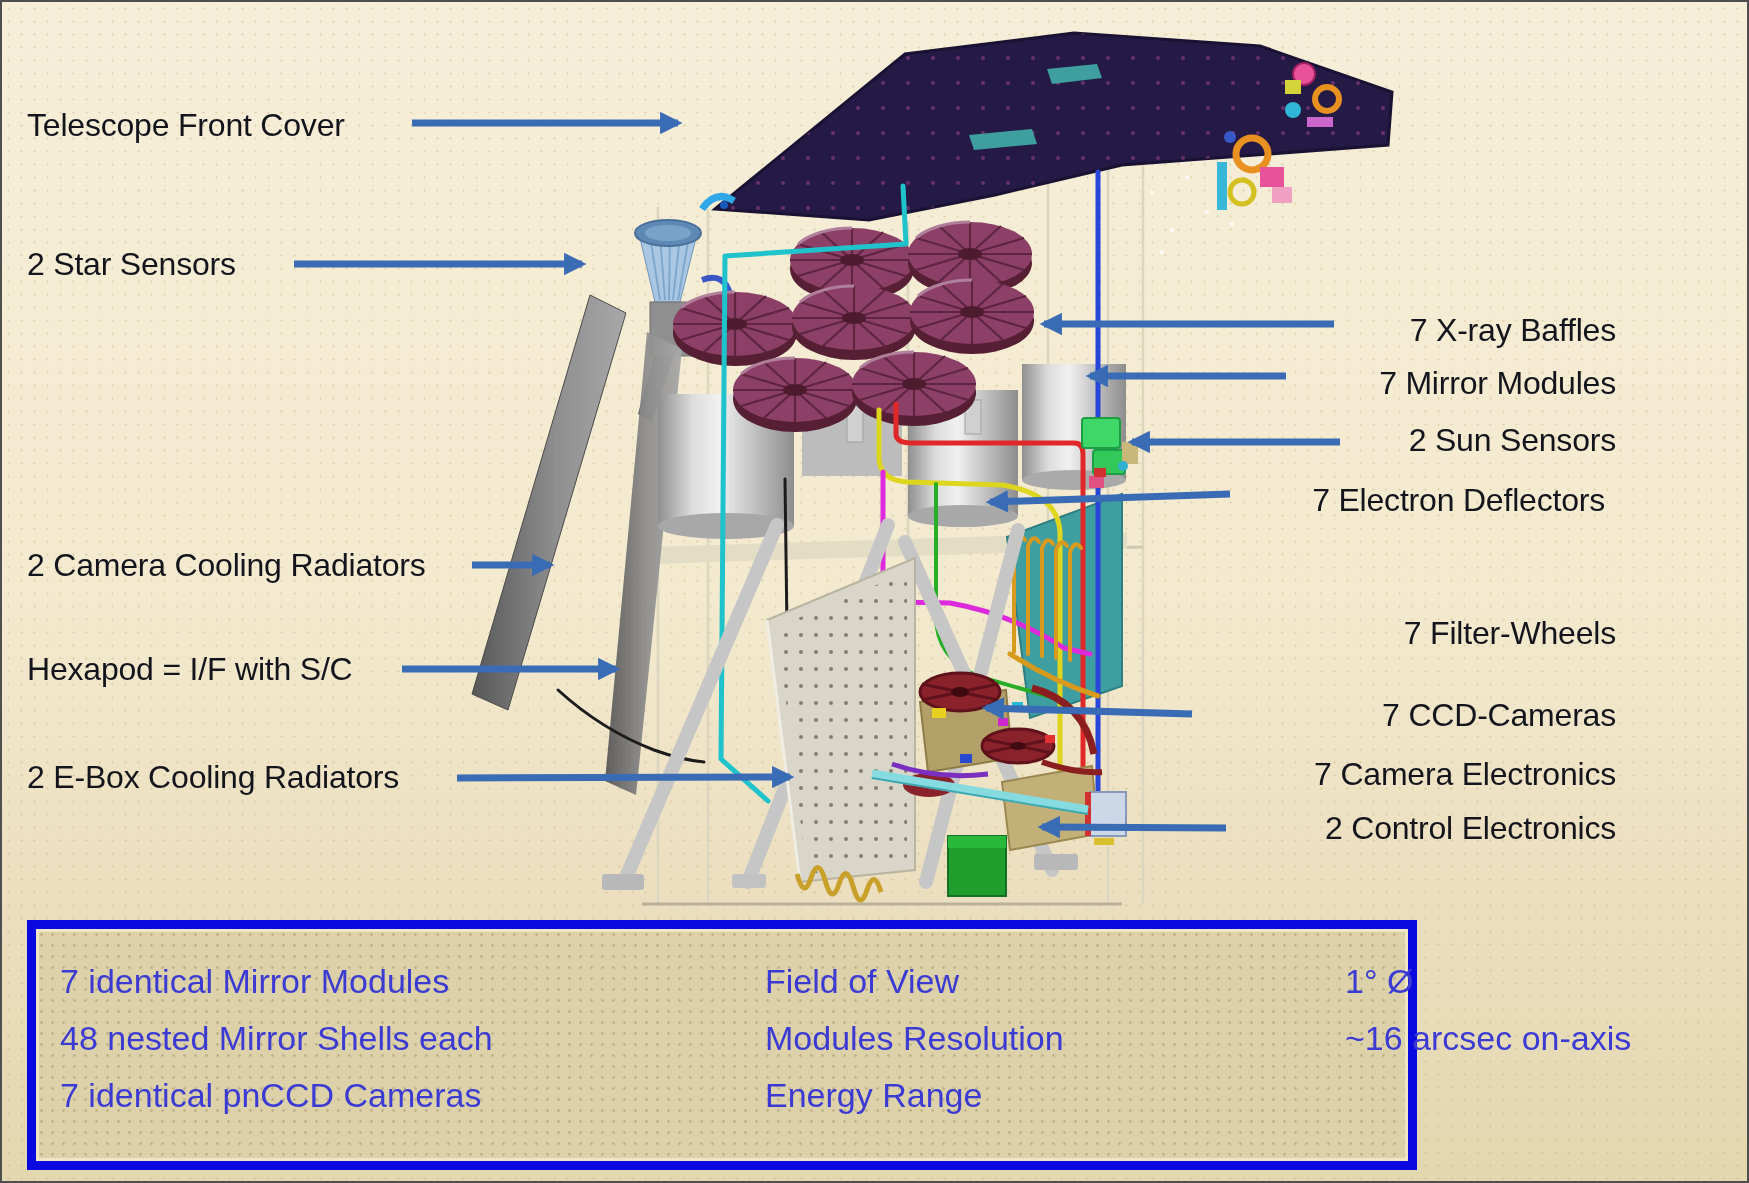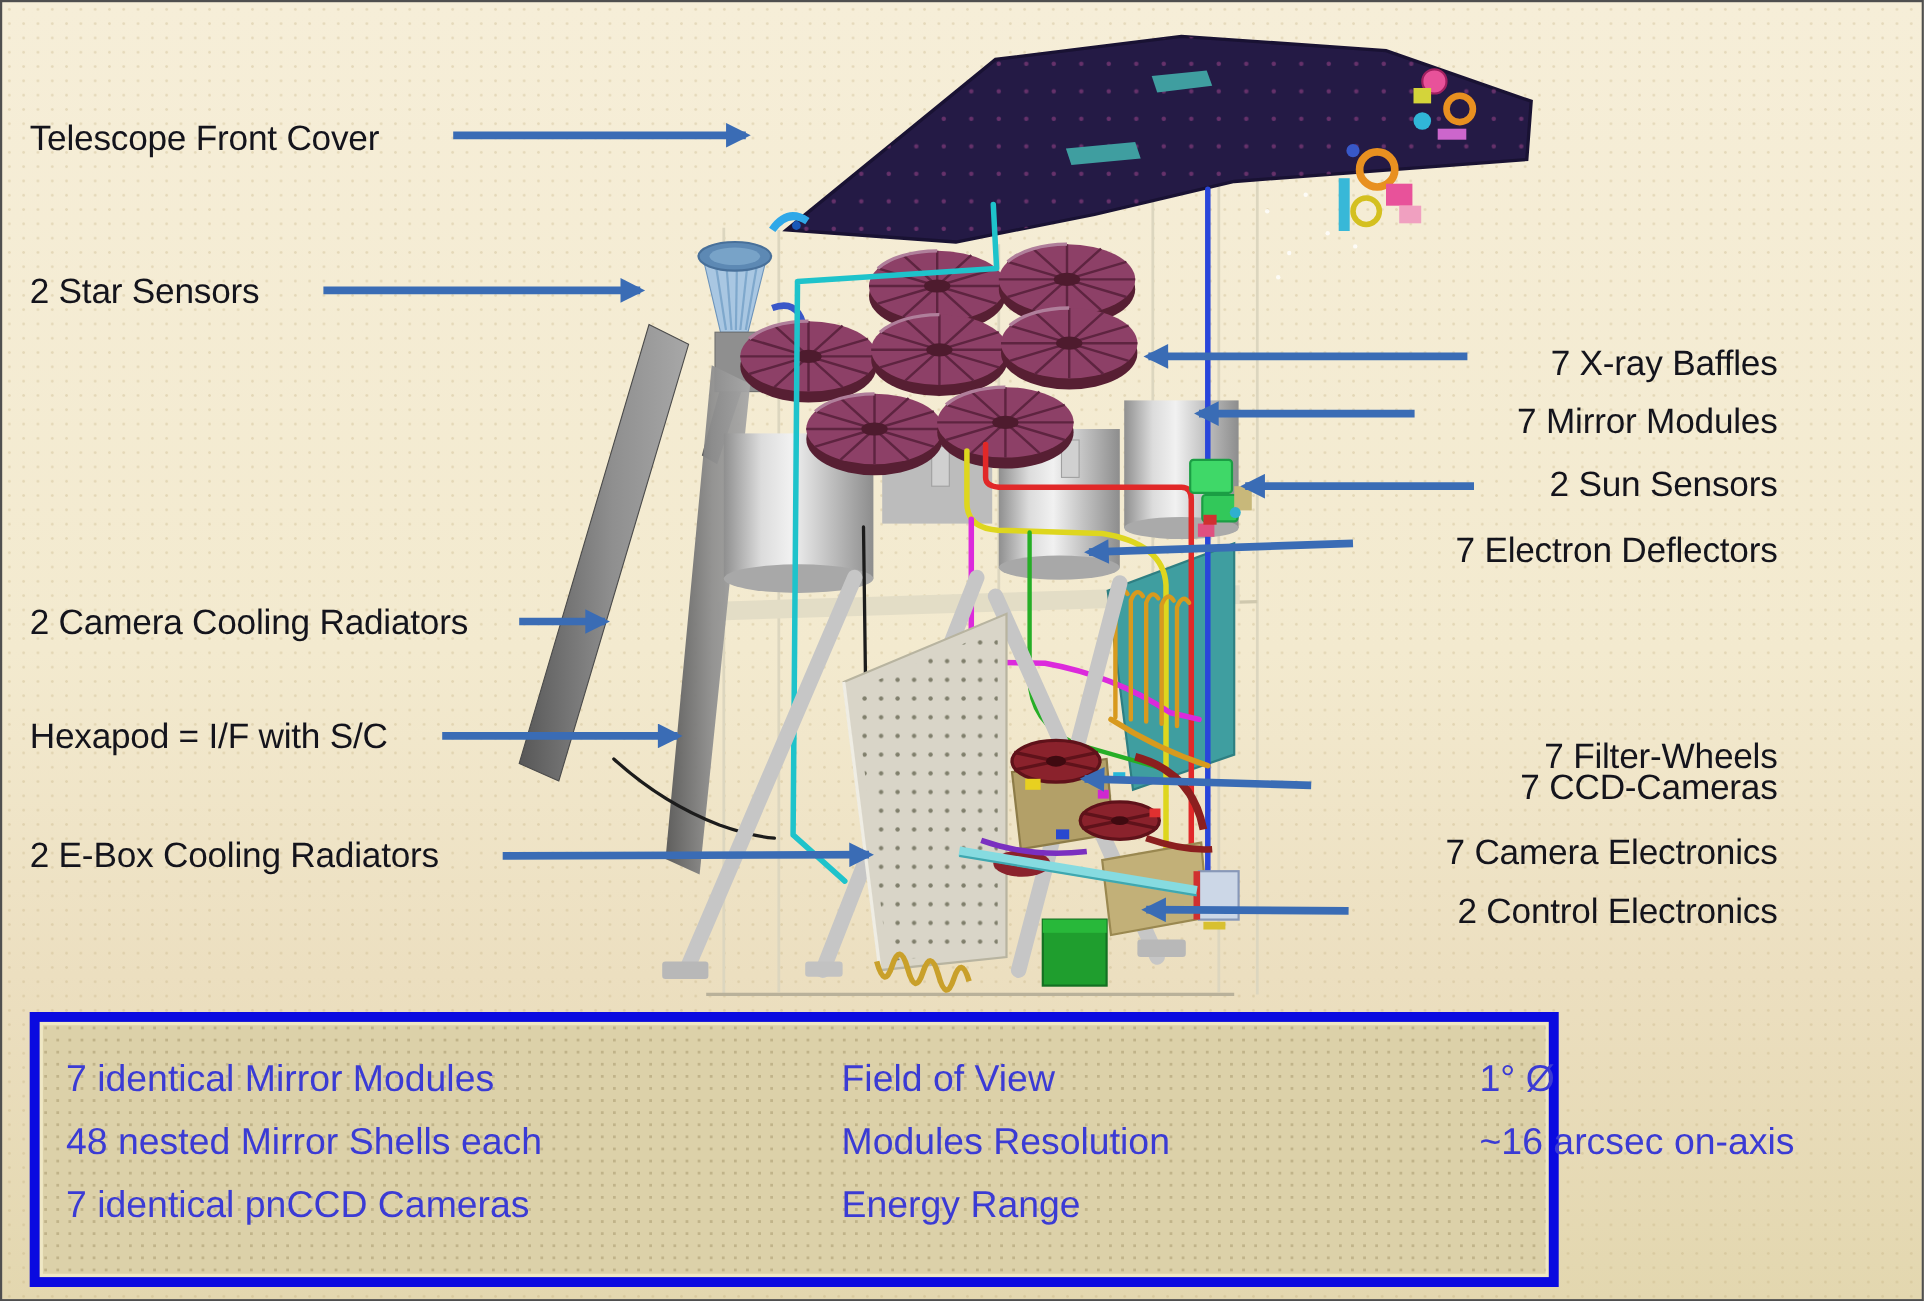--- a/index.html
+++ b/index.html
@@ -286,22 +286,22 @@
 
   <div class="callout" style="left:25px;top:102px"><span>Telescope Front Cover</span></div>
   <div class="callout" style="left:25px;top:241px"><span>2 Star Sensors</span></div>
   <div class="callout" style="left:25px;top:542px"><span>2 Camera Cooling Radiators</span></div>
   <div class="callout" style="left:25px;top:646px"><span>Hexapod = I/F with S/C</span></div>
   <div class="callout" style="left:25px;top:754px"><span>2 E-Box Cooling Radiators</span></div>
 
   <div class="callout r" style="right:131px;top:307px"><span>7 X-ray Baffles</span></div>
   <div class="callout r" style="right:131px;top:360px"><span>7 Mirror Modules</span></div>
   <div class="callout r" style="right:131px;top:417px"><span>2 Sun Sensors</span></div>
-  <div class="callout r" style="right:131px;top:477px"><span>7 Electron Deflectors</span></div>
-  <div class="callout r" style="right:131px;top:664px"><span>7 Filter-Wheels</span></div>
+  <div class="callout r" style="right:142px;top:477px"><span>7 Electron Deflectors</span></div>
+  <div class="callout r" style="right:131px;top:610px"><span>7 Filter-Wheels</span></div>
   <div class="callout r" style="right:131px;top:692px"><span>7 CCD-Cameras</span></div>
   <div class="callout r" style="right:131px;top:751px"><span>7 Camera Electronics</span></div>
   <div class="callout r" style="right:131px;top:805px"><span>2 Control Electronics</span></div>
 
   <div class="specbox">
     <div class="specgrid">
       <div class="speccell">7 identical Mirror Modules</div>
       <div class="speccell">Field of View</div>
       <div class="speccell">1° Ø</div>
       <div class="speccell">48 nested Mirror Shells each</div>

